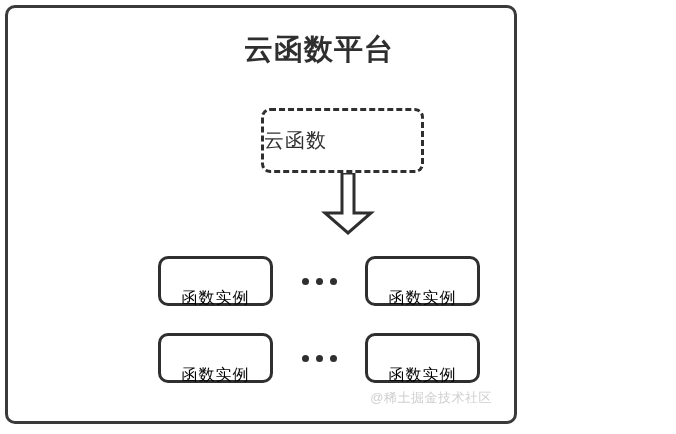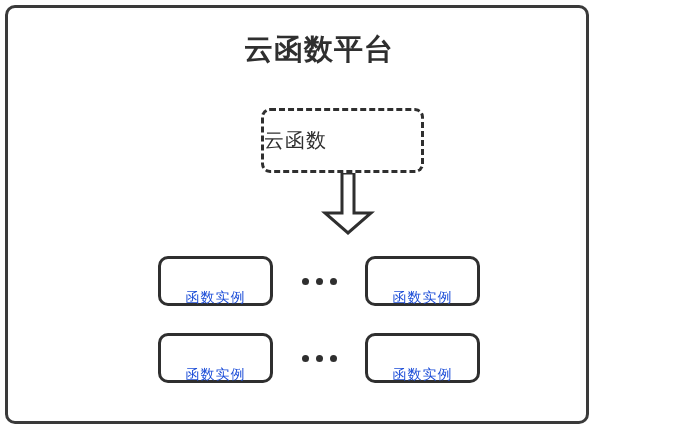--- a/index.html
+++ b/index.html
@@ -19,21 +19,21 @@
     width: 676px;
     height: 434px;
     background: #ffffff;
   }
 
   
   .platform-frame {
     position: absolute;
     left: 5px;
     top: 5px;
-    width: 584px;
+    width: 512px;
     height: 419px;
     border: 3px solid #3a3a3a;
     border-radius: 10px;
     background: #ffffff;
     box-sizing: border-box;
   }
 
   
   .platform-title {
     position: absolute;
@@ -96,22 +96,22 @@
     height: 50px;
     border: 3px solid #2f2f2f;
     border-radius: 10px;
     box-sizing: border-box;
     display: flex;
     align-items: center;
     justify-content: center;
     background: #ffffff;
   }
   .instance-label {
-    font-size: 14px;
-    color: #1d4ed8;
+    font-size: 16px;
+    color: #000000;
     letter-spacing: 1px;
     margin-top: 34px;
   }
 
   .ellipsis-sep {
     width: 92px;
     display: flex;
     align-items: center;
     justify-content: center;
     gap: 7px;
@@ -174,15 +174,16 @@
       <div class="ellipsis-sep">
         <span class="dot"></span>
         <span class="dot"></span>
         <span class="dot"></span>
       </div>
       <div class="instance-box">
         <span class="instance-label">函数实例</span>
       </div>
     </div>
 
+    <div class="watermark">@稀土掘金技术社区</div>
 
   </div>
 </div>
 
 </body></html>

